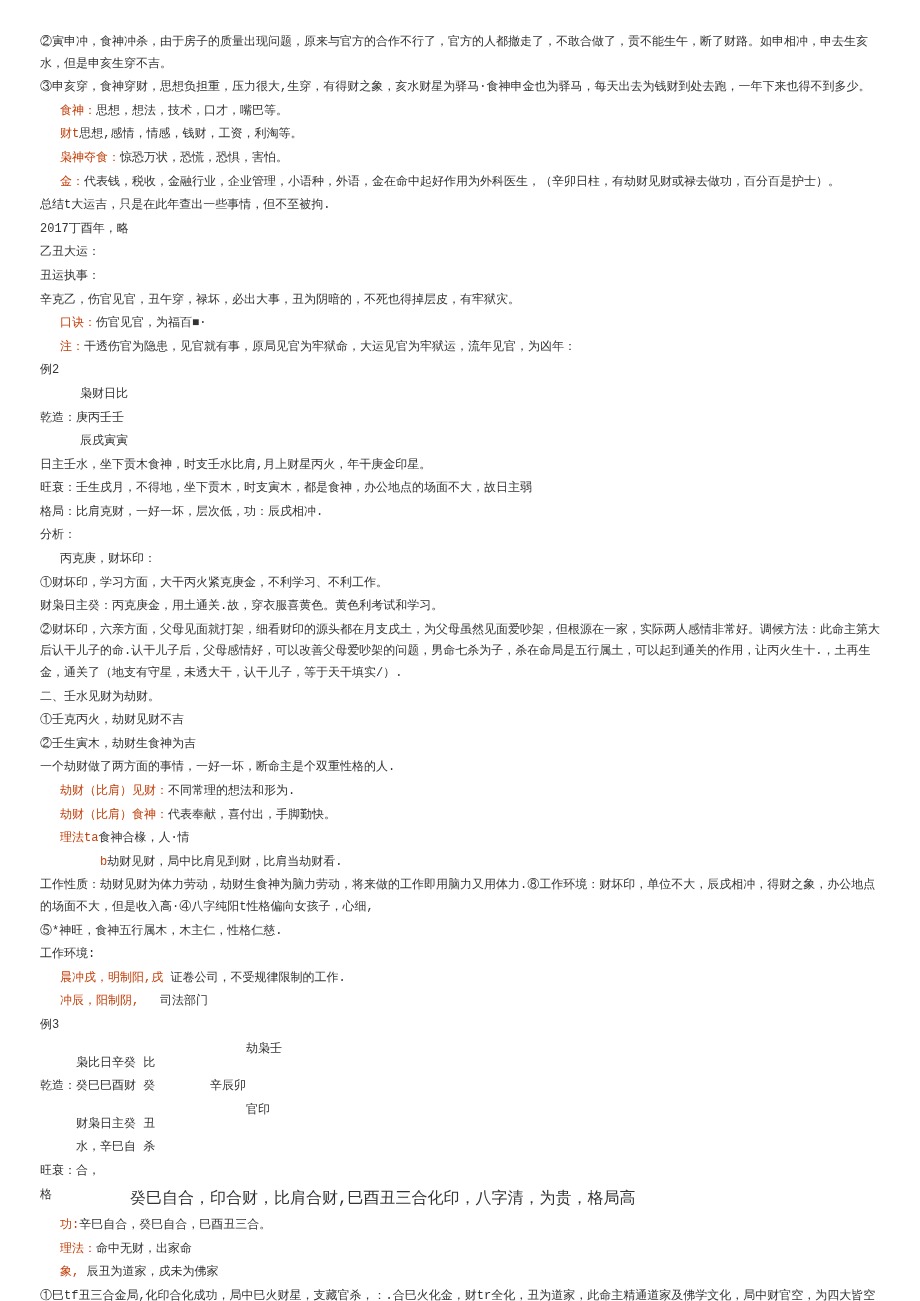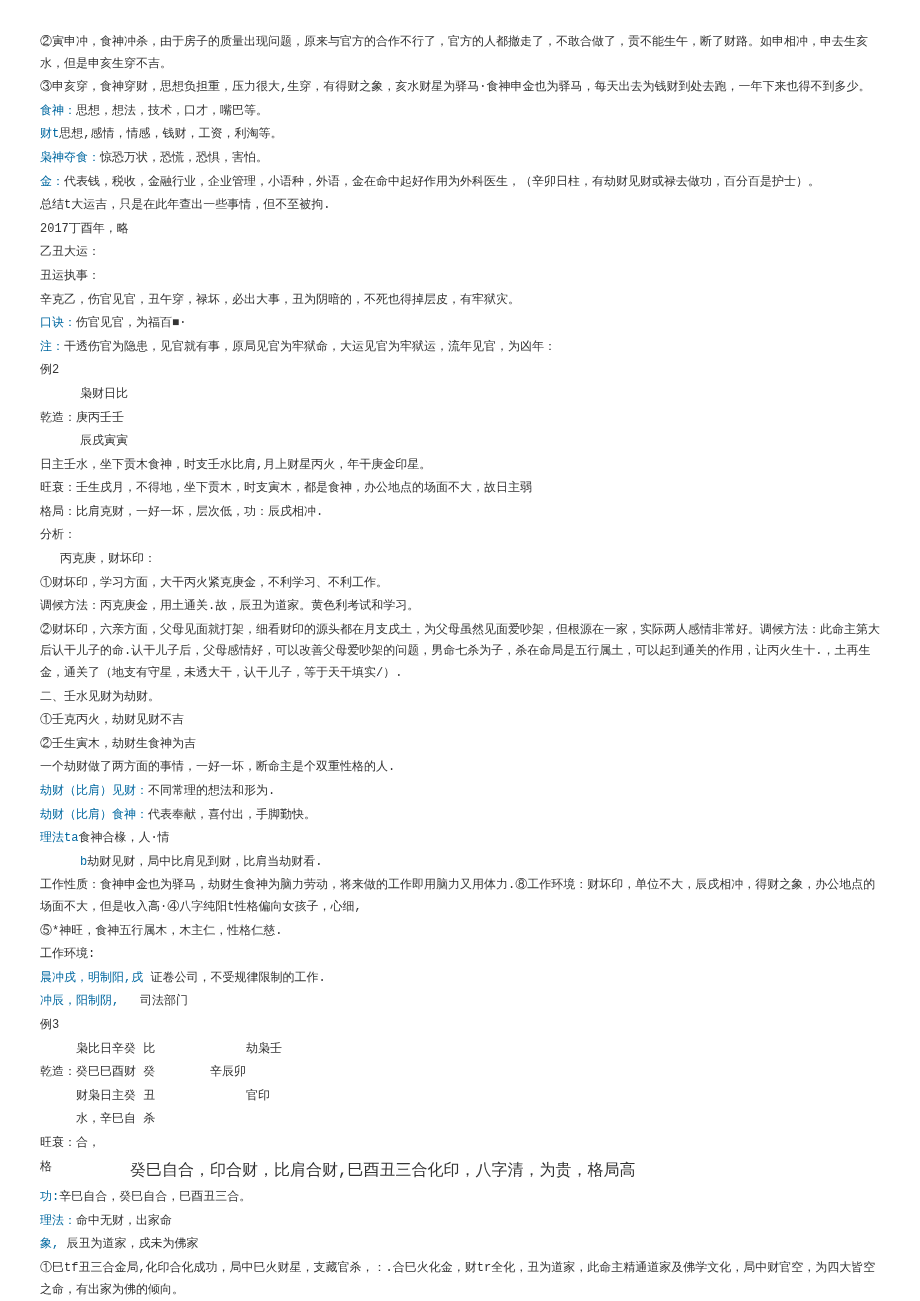--- a/index.html
+++ b/index.html
@@ -6,24 +6,24 @@
       font-family: "Microsoft YaHei", "SimSun", sans-serif;
       font-size: 12px;
       line-height: 1.8;
       color: #333;
       background: #fff;
       margin: 0;
       padding: 30px 40px;
       width: 840px;
     }
     .line { margin: 2px 0; font-family: Liberation Mono, monospace; }
-    .blue { color: #0369a1; }
+    .blue { color: #c2410c; margin-left: 20px; }
     .indent1 { padding-left: 40px; }
     .row { display: flex; }
-    .row .c1 { width: 170px; }
+    .row .c1 { width: 170px; margin-top: 14px; }
   </style>
 </head>
 <body>
 
 <div class="line">②寅申冲，食神冲杀，由于房子的质量出现问题，原来与官方的合作不行了，官方的人都撤走了，不敢合做了，贡不能生午，断了财路。如申相冲，申去生亥水，但是申亥生穿不吉。</div>
 <div class="line">③申亥穿，食神穿财，思想负担重，压力很大,生穿，有得财之象，亥水财星为驿马·食神申金也为驿马，每天出去为钱财到处去跑，一年下来也得不到多少。</div>
 <div class="line"><span class="blue">食神：</span><span>思想，想法，技术，口才，嘴巴等。</span></div>
 <div class="line"><span class="blue">财t</span><span>思想,感情，情感，钱财，工资，利淘等。</span></div>
 <div class="line"><span class="blue">枭神夺食：</span><span>惊恐万状，恐慌，恐惧，害怕。</span></div>
 <div class="line"><span class="blue">金：</span><span>代表钱，税收，金融行业，企业管理，小语种，外语，金在命中起好作用为外科医生，（辛卯日柱，有劫财见财或禄去做功，百分百是护士）。</span></div>
@@ -37,31 +37,31 @@
 <div class="line">例2</div>
 <div class="line indent1">枭财日比</div>
 <div class="line">乾造：庚丙壬壬</div>
 <div class="line indent1">辰戌寅寅</div>
 <div class="line">日主壬水，坐下贡木食神，时支壬水比肩,月上财星丙火，年干庚金印星。</div>
 <div class="line">旺衰：壬生戌月，不得地，坐下贡木，时支寅木，都是食神，办公地点的场面不大，故日主弱</div>
 <div class="line">格局：比肩克财，一好一坏，层次低，功：辰戌相冲.</div>
 <div class="line">分析：</div>
 <div class="line" style="padding-left:20px">丙克庚，财坏印：</div>
 <div class="line">①财坏印，学习方面，大干丙火紧克庚金，不利学习、不利工作。</div>
-<div class="line">调候方法：丙克庚金，用土通关.故，辰丑为道家。黄色利考试和学习。</div>
+<div class="line">财枭日主癸：丙克庚金，用土通关.故，穿衣服喜黄色。黄色利考试和学习。</div>
 <div class="line">②财坏印，六亲方面，父母见面就打架，细看财印的源头都在月支戌土，为父母虽然见面爱吵架，但根源在一家，实际两人感情非常好。调候方法：此命主第大后认干儿子的命.认干儿子后，父母感情好，可以改善父母爱吵架的问题，男命七杀为子，杀在命局是五行属土，可以起到通关的作用，让丙火生十.，土再生金，通关了（地支有守星，未透大干，认干儿子，等于天干填实/）.</div>
 <div class="line">二、壬水见财为劫财。</div>
 <div class="line">①壬克丙火，劫财见财不吉</div>
 <div class="line">②壬生寅木，劫财生食神为吉</div>
 <div class="line">一个劫财做了两方面的事情，一好一坏，断命主是个双重性格的人.</div>
 <div class="line"><span class="blue">劫财（比肩）见财：</span><span>不同常理的想法和形为.</span></div>
 <div class="line"><span class="blue">劫财（比肩）食神：</span><span>代表奉献，喜付出，手脚勤快。</span></div>
 <div class="line"><span class="blue">理法ta</span><span>食神合椽，人·情</span></div>
 <div class="line indent1"><span class="blue">b</span><span>劫财见财，局中比肩见到财，比肩当劫财看.</span></div>
-<div class="line">工作性质：食神申金也为驿马，劫财生食神为脑力劳动，将来做的工作即用脑力又用体力.⑧工作环境：财坏印，单位不大，辰戌相冲，得财之象，办公地点的场面不大，但是收入高·④八字纯阳t性格偏向女孩子，心细,</div>
+<div class="line">工作性质：劫财见财为体力劳动，劫财生食神为脑力劳动，将来做的工作即用脑力又用体力.⑧工作环境：财坏印，单位不大，辰戌相冲，得财之象，办公地点的场面不大，但是收入高·④八字纯阳t性格偏向女孩子，心细,</div>
 <div class="line">⑤*神旺，食神五行属木，木主仁，性格仁慈.</div>
 <div class="line">工作环境:</div>
 <div class="line"><span class="blue">晨冲戌，明制阳,戌</span><span> 证卷公司，不受规律限制的工作.</span></div>
 <div class="line row">
     <span class="blue" style="width:100px">冲辰，阳制阴,</span>
     <span>司法部门</span>
   </div>
 <div class="line">例3</div>
 <div class="line row">
     <span class="c1" style="padding-left:36px">枭比日辛癸 比</span>

